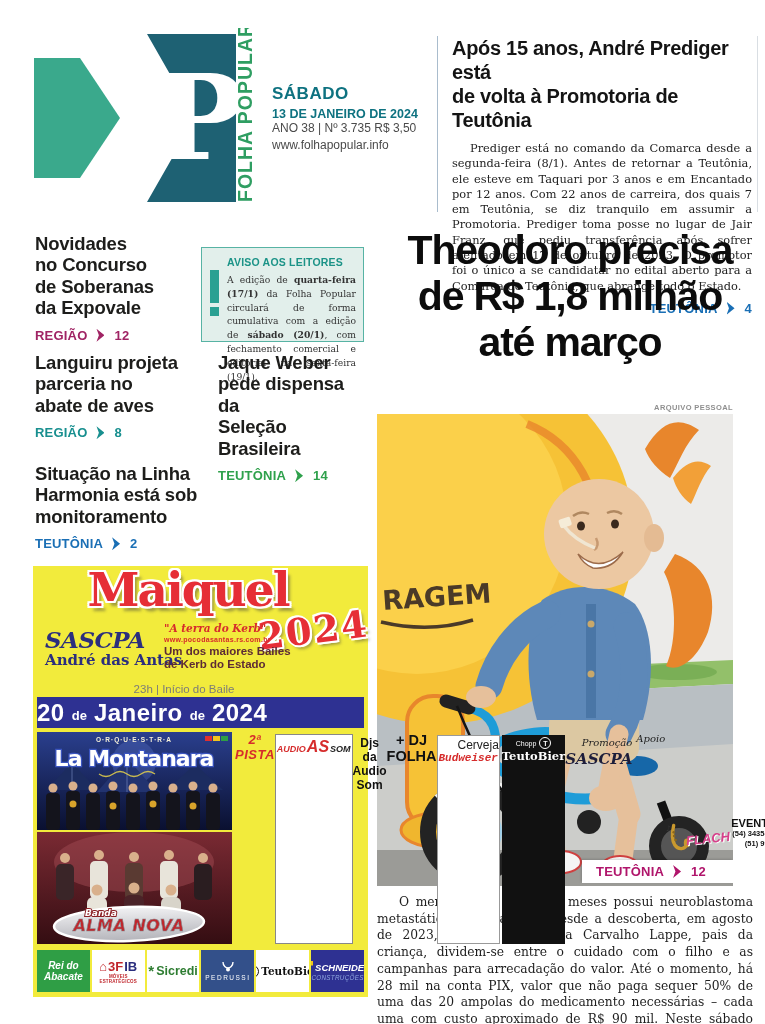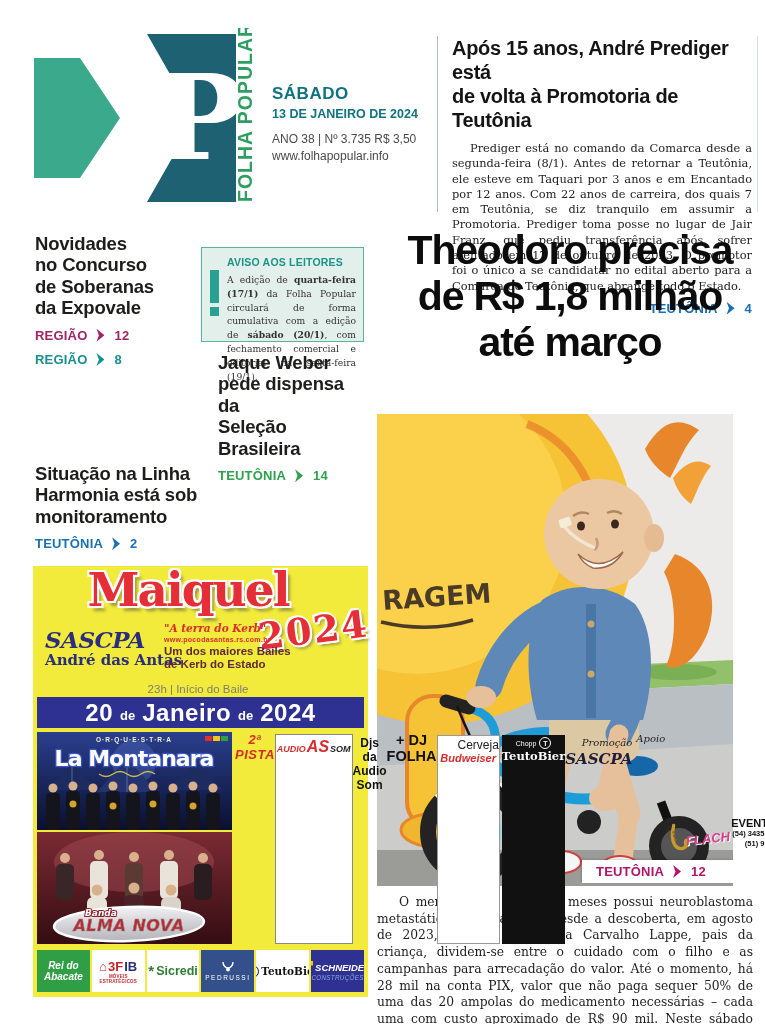--- a/index.html
+++ b/index.html
@@ -4,21 +4,21 @@
 <style>
   html,body{margin:0;padding:0;background:#ffffff;}
   #page{position:relative;width:765px;height:1024px;background:#fff;overflow:hidden;
         font-family:"Liberation Sans",sans-serif;color:#1d1d1b;}
 
   
   #logo{position:absolute;left:34px;top:28px;}
   .dateblock{position:absolute;left:272px;top:84px;}
   .weekday{font-size:17px;font-weight:bold;color:#0e7280;letter-spacing:.5px;}
   .pubdate{font-size:12.5px;font-weight:bold;color:#0e7280;margin-top:3px;}
-  .edition{font-size:12px;color:#4a4a4a;margin-top:11px;}
+  .edition{font-size:12px;color:#4a4a4a;}
   .website{font-size:12px;color:#4a4a4a;margin-top:3px;}
   .vdiv{position:absolute;width:1px;background:#a9bccd;}
   .vdiv1{left:437px;top:36px;height:176px;}
   .vdiv2{left:757px;top:36px;height:176px;background:#d9dee3;}
 
   .topstory{position:absolute;left:452px;top:36px;width:300px;}
   .topstory h2{margin:0;font-size:20px;line-height:1.2;letter-spacing:-.3px;color:#141414;
                font-weight:bold;white-space:pre-line;}
   .topstory p{margin:9px 0 0 0;font-family:"DejaVu Serif",serif;font-size:11.4px;line-height:1.34;
               color:#232323;text-align:justify;text-indent:18px;}
@@ -64,41 +64,41 @@
           font-size:37px;color:#e62e36;transform:rotate(-7deg);letter-spacing:2px;
           text-shadow:2px 0 0 #fff,-2px 0 0 #fff,0 2px 0 #fff,0 -2px 0 #fff,
                       2px 2px 0 #fff,-2px -2px 0 #fff,3px 4px 3px rgba(60,60,60,.45);}
   .k-org{position:absolute;left:12px;top:60px;color:#2b2e7e;}
   .org1{font-family:"DejaVu Serif",serif;font-weight:bold;font-style:italic;font-size:23px;letter-spacing:-.5px;}
   .org2{font-family:"DejaVu Serif",serif;font-weight:bold;font-size:15px;margin-top:-2px;}
   .k-info{position:absolute;left:131px;top:56px;width:170px;}
   .slogan{font-family:"DejaVu Serif",serif;font-style:italic;font-weight:bold;font-size:10.5px;color:#d62c2c;}
   .site{font-size:7px;font-weight:bold;color:#d62c2c;margin:2px 0;letter-spacing:.3px;}
   .sub{font-size:11.5px;font-weight:bold;color:#5d2b35;line-height:1.15;}
-  .k-time{position:absolute;left:70px;top:117px;width:190px;text-align:center;font-size:11.5px;color:#7c7c78;}
+  .k-time{position:absolute;left:56px;top:117px;width:190px;text-align:center;font-size:11.5px;color:#7c7c78;}
   .k-band{position:absolute;left:4px;top:131px;width:327px;height:31px;background:#2e3192;color:#fff;
-          display:flex;align-items:center;justify-content:center;gap:7px;}
+          display:flex;align-items:center;gap:7px;}
   .k-band .big{font-size:24px;font-weight:bold;letter-spacing:.5px;}
   .k-band .small{font-size:13px;font-weight:bold;padding-top:6px;}
   .k-cols{position:absolute;left:4px;top:166px;width:327px;display:flex;gap:3px;}
   .k-left{width:195px;display:flex;flex-direction:column;gap:2px;}
   .k-right{width:129px;display:flex;flex-direction:row;}
   .pista{font-size:13px;font-weight:bold;font-style:italic;color:#d62c2c;text-align:center;letter-spacing:.5px;}
   .audiobox{background:#fff;border:1px solid #888;margin-top:2px;display:flex;align-items:baseline;
             justify-content:center;padding:3px 1px 2px 1px;}
   .audiobox .a1{font-size:9px;font-weight:bold;font-style:italic;color:#d62c2c;}
   .audiobox .a2{font-size:16px;font-weight:bold;font-style:italic;color:#d62c2c;margin:0 1px;}
   .audiobox .a3{font-size:9px;font-weight:bold;font-style:italic;color:#222;}
   .djs1{font-size:12px;font-weight:bold;color:#111;text-align:center;margin-top:4px;}
   .djs2{font-size:14.5px;font-weight:bold;color:#111;text-align:center;}
   .djsvg{margin-top:3px;}
   .beers{display:flex;gap:2px;margin-top:3px;}
   .bud{flex:1;background:#fff;border:1px solid #999;text-align:center;padding:2px 0;}
   .bud-label{font-family:Liberation Sans, sans-serif;font-size:12px;color:#222;margin-left:20px;}
-  .bud-name{font-family:Liberation Sans, sans-serif;font-size:11px;font-weight:bold;font-style:italic;color:#d62c2c;}
+  .bud-name{font-family:Liberation Mono, monospace;font-size:11px;font-weight:bold;font-style:italic;color:#d62c2c;}
   .teuto{flex:1;background:#111;color:#fff;text-align:center;padding:2px 0;}
   .chopp-row{font-size:7px;display:flex;align-items:center;justify-content:center;gap:3px;}
   .tcirc{display:inline-flex;align-items:center;justify-content:center;width:10px;height:10px;
          border:1px solid #fff;border-radius:50%;font-size:7px;font-weight:bold;}
   .teuto-name{font-family:"DejaVu Serif",serif;font-size:11.5px;font-weight:bold;}
   .promo{text-align:right;margin-top:0;}
   .script{font-family:"DejaVu Serif",serif;font-style:italic;font-size:10px;color:#222;}
   .sascpa2{font-family:"DejaVu Serif",serif;font-size:15px;font-weight:bold;font-style:italic;color:#1d1d3a;}
   .apoio{text-align:left;margin:1px 0 0 4px;}
   .flachrow{display:flex;align-items:center;margin-top:0;}
@@ -184,20 +184,23 @@
       <div class="excl-bar"></div>
       <div class="excl-dot"></div>
     </div>
     <div class="notice-content">
       <div class="notice-title">AVISO AOS LEITORES</div>
       <div class="notice-body"><span>A edição de </span><b>quarta-feira (17/1)</b><span> da Folha Popular circulará de forma cumulativa com a edição de </span><b>sábado (20/1)</b><span>, com fechamento comercial e editorial na sexta-feira (19/1).</span></div>
     </div>
   </div>
 
   <div class="teaser" style="left:35px;top:352px;width:175px;">
+    <div class="th">Languiru projeta
+parceria no
+abate de aves</div>
     <div class="tag" style="color: rgb(24, 143, 143);">
       <span>REGIÃO</span>
       <span class="tag-arrow"></span>
       <span>8</span>
     </div>
   </div>
 
   <div class="teaser" style="left:218px;top:352px;width:152px;">
     <div class="th">Jaque Weber
 pede dispensa da
@@ -217,20 +220,21 @@
       <span>TEUTÔNIA</span>
       <span class="tag-arrow"></span>
       <span>2</span>
     </div>
   </div>
 
 
   <div class="mainhead">Theodoro precisa
 de R$ 1,8 milhão
 até março</div>
+  <div class="credit">ARQUIVO PESSOAL</div>
 
   <div class="photo">
     <svg width="356" height="472" viewBox="0 0 356 472">
 
       <rect x="0" y="0" width="356" height="472" fill="#ecebe9"></rect>
       <path d="M0,262 L356,246 L356,270 L0,288 Z" fill="#93c06a"></path>
       <ellipse cx="300" cy="258" rx="40" ry="8" fill="#6fa84e" opacity=".7"></ellipse>
       <ellipse cx="180" cy="268" rx="35" ry="7" fill="#6fa84e" opacity=".5"></ellipse>
       <path d="M0,288 L356,270 L356,472 L0,472 Z" fill="#b9bfc3"></path>
       <path d="M0,352 L356,330 L356,436 L0,458 Z" fill="#cccdca"></path>

